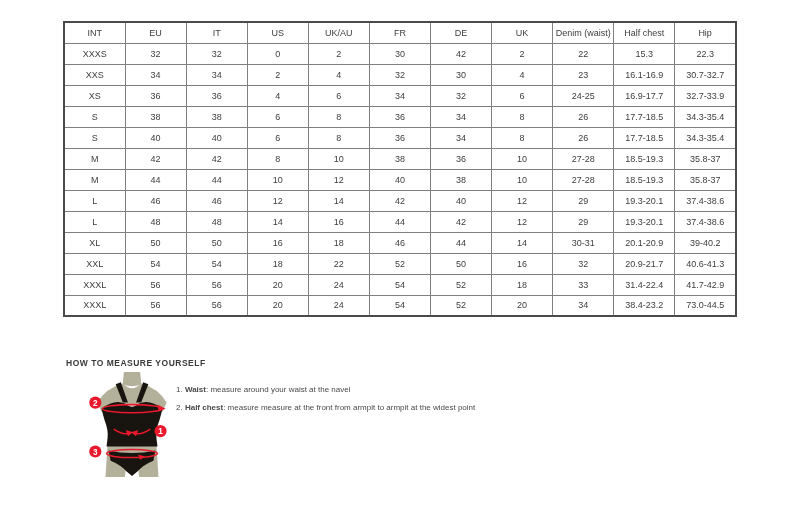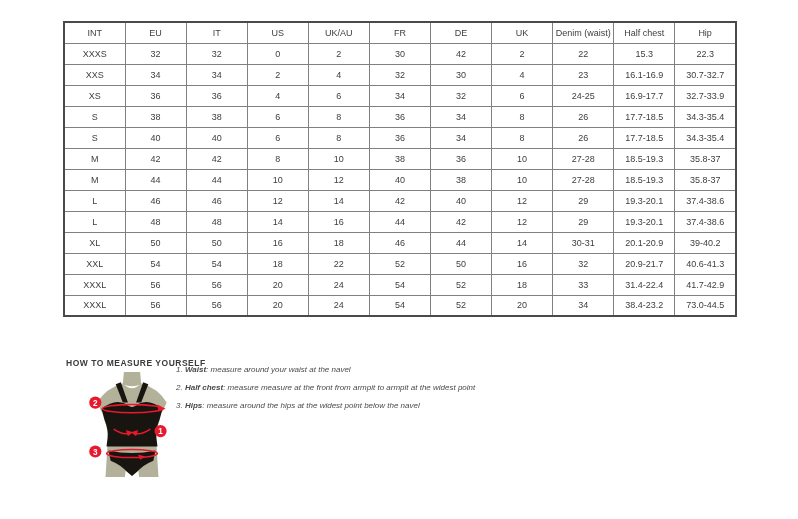--- a/index.html
+++ b/index.html
@@ -24,23 +24,23 @@
     font-size:9px; font-weight:400; color:#3d3d3c;
     white-space:nowrap; overflow:hidden;
   }
   
   .measure-title {
     position:absolute; left:66px; top:358px;
     font-size:8.5px; font-weight:700; letter-spacing:0.5px;
     color:#3b3b3a; margin:0;
   }
   .steps {
-    position:absolute; left:176px; top:366px;
+    position:absolute; left:176px; top:386px;
     list-style:none; margin:0; padding:0;
-    font-size:8px; color:#4a4a48;font-style:italic;
+    font-size:8px; color:#4a4a48;
   }
   .steps li { margin-bottom:9.5px; line-height:8.5px; white-space:nowrap; }
   .steps .term { font-weight:700; }
   .figure-wrap {
     position:absolute; left:86px; top:371px; width:92px; height:108px;
   }
   .figure-wrap svg { width:100%; height:100%; display:block; }
 </style>
 </head>
 <body>
@@ -232,21 +232,20 @@
         <td>73.0-44.5</td>
       </tr>
     </tbody>
 </table>
 
 <h2 class="measure-title">HOW TO MEASURE YOURSELF</h2>
 
 <ol class="steps">
   <li><span>1.</span> <span class="term">Waist</span><span>: measure around your waist at the navel</span></li>
   <li><span>2.</span> <span class="term">Half chest</span><span>: measure measure at the front from armpit to armpit at the widest point</span></li>
-  <li><span>3.</span> <span class="term">Hips</span><span>: measure around the hips at the widest point below the navel</span></li>
 </ol>
 
 <div class="figure-wrap">
   <svg viewBox="0 0 90 106" xmlns="http://www.w3.org/2000/svg">
 
     <g fill="#b4b19b">
       <path d="M37,1 L53,1 L54,13 Q45,17 36,13 Z"></path>
       <path d="M11,31 Q19,17 36,12 Q45,22 54,12 Q71,17 79,31 L75,40 Q45,27 15,40 Z"></path>
       <path d="M21,72 L69,72 L71,104 L52,104 L50,88 L40,88 L38,104 L19,104 Z"></path>
     </g>

